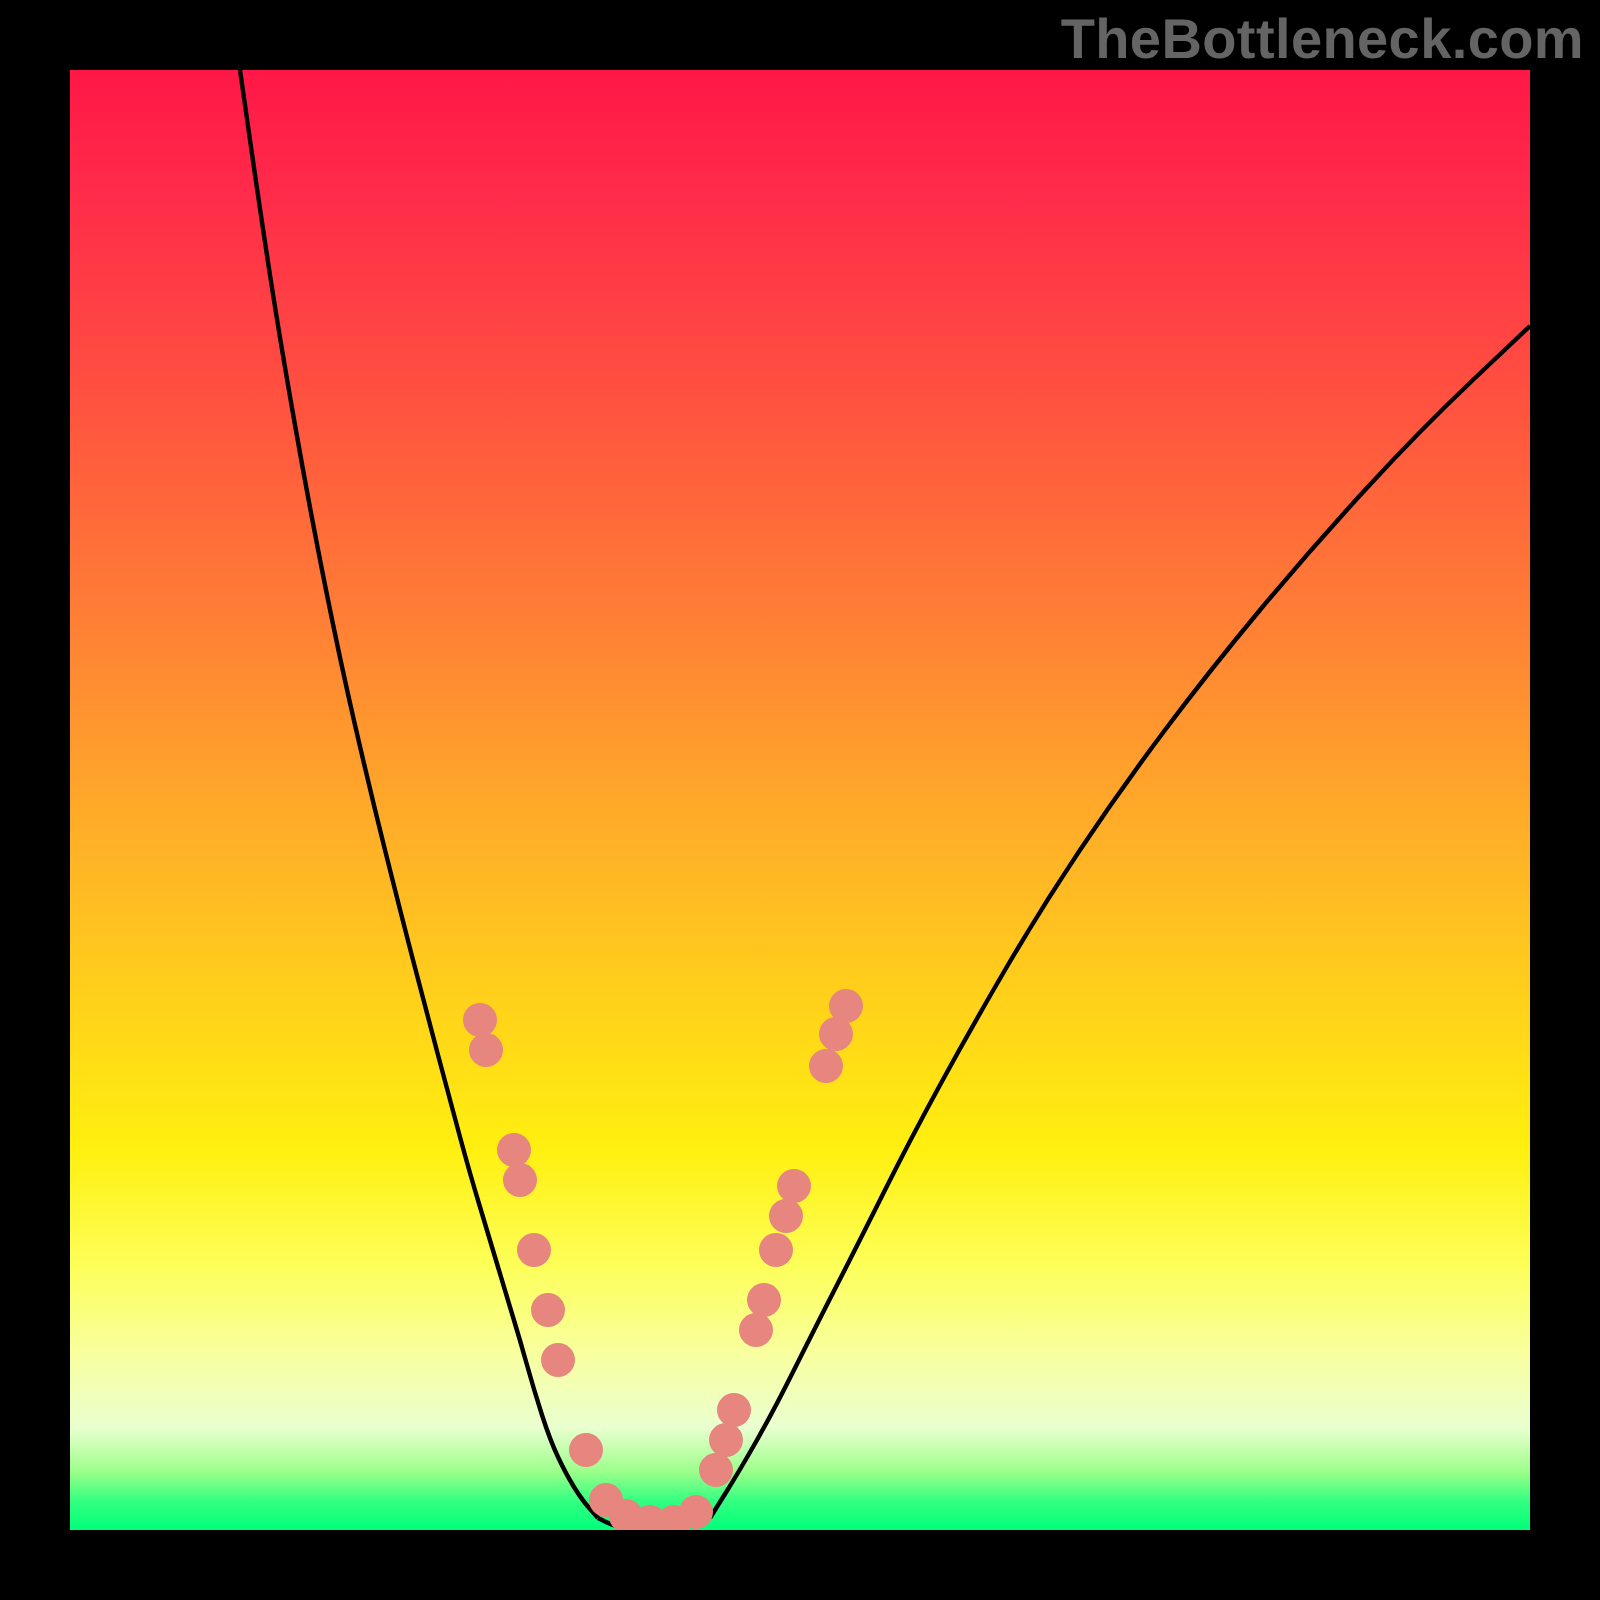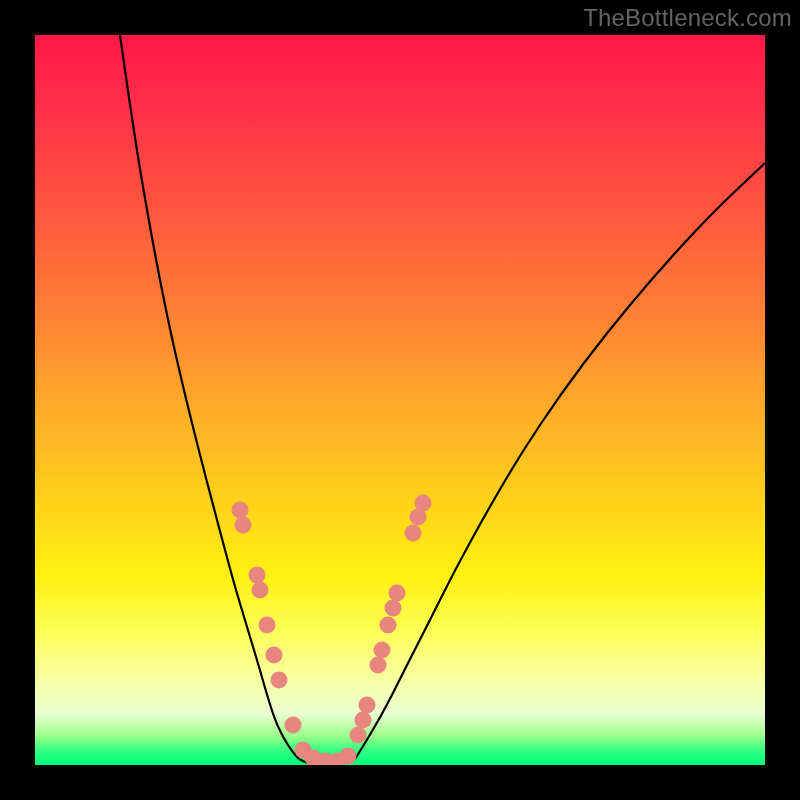--- a/index.html
+++ b/index.html
@@ -14,22 +14,22 @@
   .frame {
     position: relative;
     width: 800px;
     height: 800px;
     background: #000000;
   }
   .watermark {
     position: absolute;
     top: 4px;
     right: 8px;
-    font-size: 24px;
-    font-weight: 400;
+    font-size: 28px;
+    font-weight: 700;
     color: #646464;
     letter-spacing: 0.2px;
   }
   .plot-area {
     position: absolute;
     left: 35px;
     top: 35px;
     width: 730px;
     height: 730px;
     

